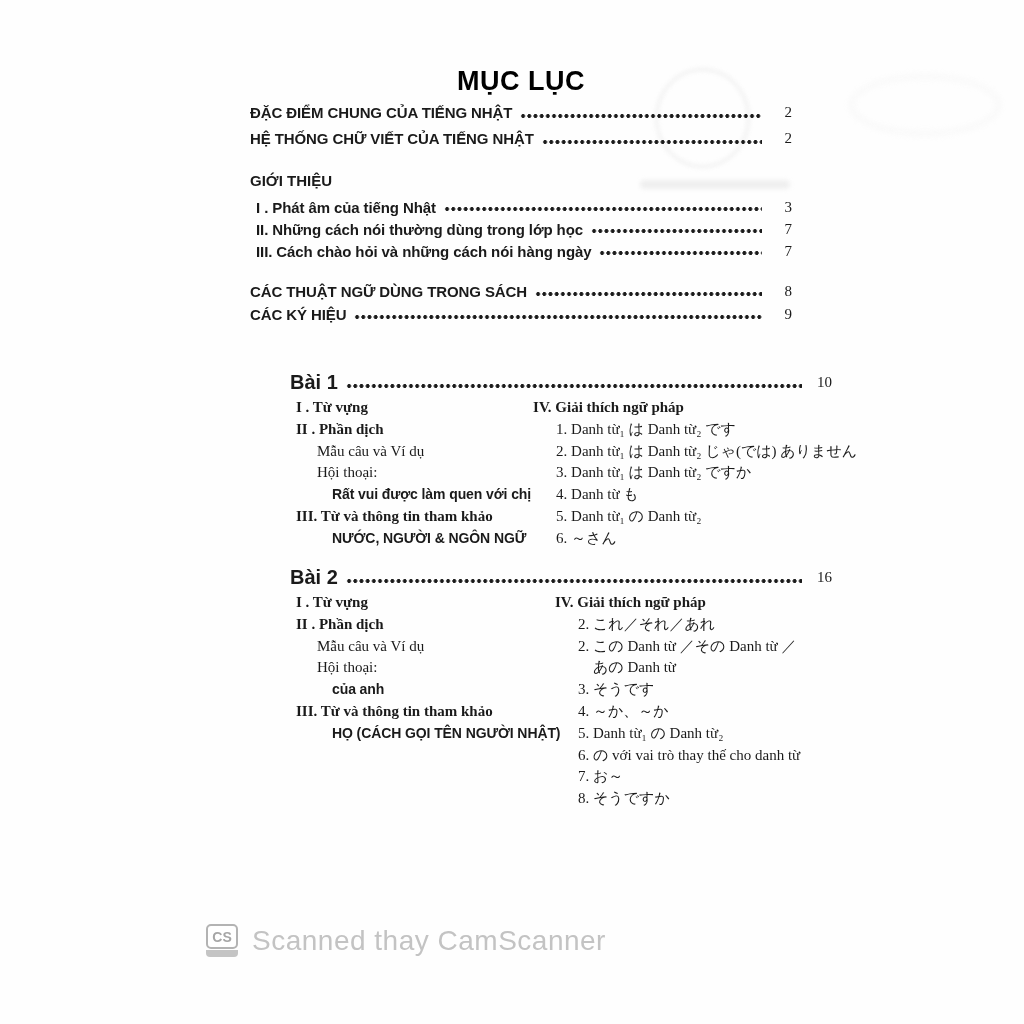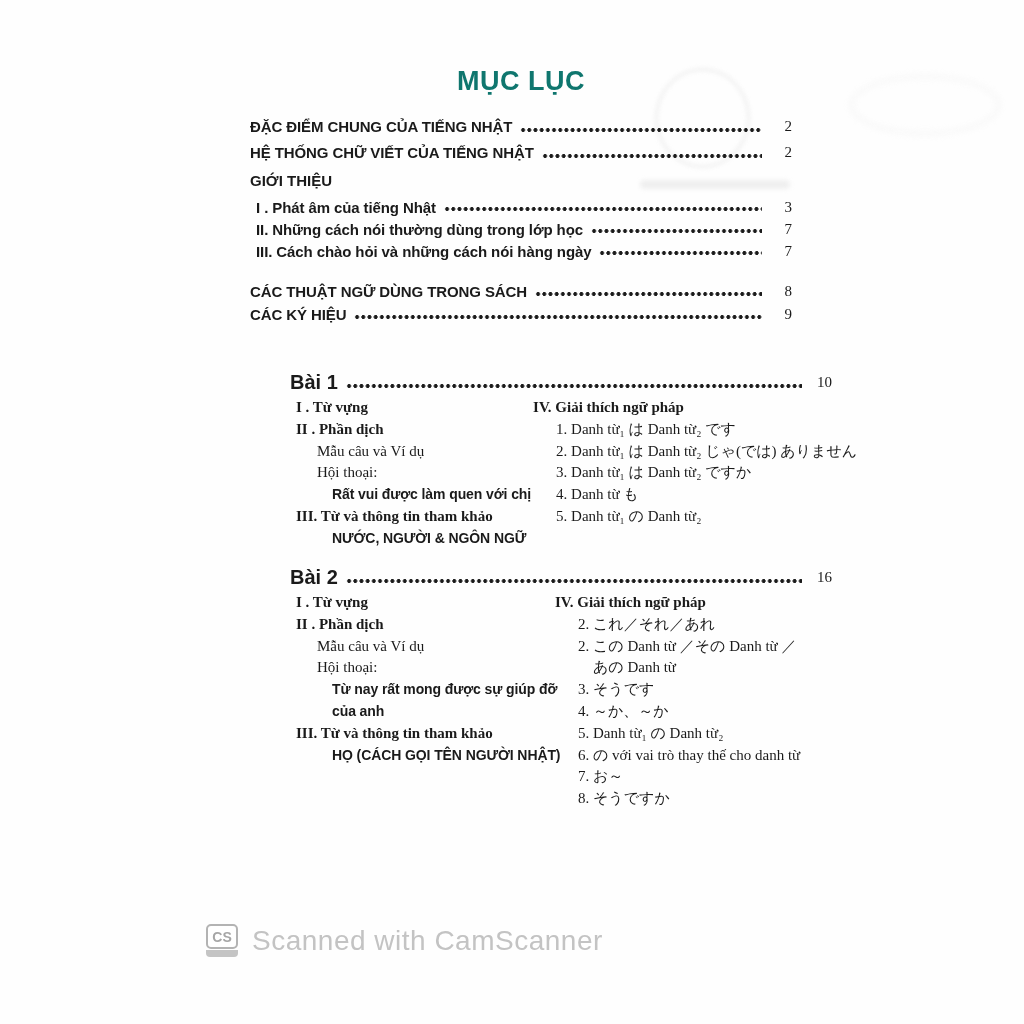--- a/index.html
+++ b/index.html
@@ -17,39 +17,39 @@
           border: 3px solid #ededed; border-radius: 50%; filter: blur(2px); opacity: .8; }
   .art2 { left: 640px; top: 180px; width: 150px; height: 9px;
           background: #efefef; border-radius: 5px; filter: blur(2px); }
   .art3 { left: 850px; top: 75px; width: 150px; height: 60px;
           border: 3px solid #f1f1f1; border-radius: 50%; filter: blur(3px); opacity: .7; }
 
   
   .title {
     position: absolute; left: 250px; top: 66px; width: 542px;
     text-align: center; font-size: 27px; font-weight: 700;
-    letter-spacing: 0.5px; color: #0f766e;
+    letter-spacing: 0.5px; color: #000000;
   }
 
   
   .toc-row { display: flex; align-items: center; }
   .toc-label { white-space: nowrap; }
   .leader {
     flex: 1; height: 6px; align-self: flex-end; margin: 0 8px 6px 8px;
     background-image: radial-gradient(circle, #1a1a1a 1.7px, transparent 2.1px);
     background-size: 6.2px 6px; background-repeat: repeat-x; background-position: left center;
   }
   .toc-page {
     width: 22px; text-align: right;
     font-family: "Liberation Serif", serif; font-size: 15px; font-weight: 400;
   }
   .bold-sans { font-weight: 700; font-size: 15px; letter-spacing: -0.1px; }
 
   
-  .front-block { position: absolute; left: 250px; top: 113px; width: 542px; }
+  .front-block { position: absolute; left: 250px; top: 99px; width: 542px; }
   .front-block .toc-row { height: 26px; }
 
   
   .intro-block { position: absolute; left: 250px; top: 172px; width: 542px; }
   .intro-heading { font-weight: 700; font-size: 15px; height: 24px; }
   .intro-block .toc-row { height: 22px; }
   .intro-block .toc-label { padding-left: 6px; }
 
   
   .mid-block { position: absolute; left: 250px; top: 280px; width: 542px; }
@@ -164,37 +164,37 @@
         <div class="ln ln-item">III. Từ và thông tin tham khảo</div>
         <div class="ln ln-dialog">NƯỚC, NGƯỜI &amp; NGÔN NGỮ</div>
       </div>
       <div class="col-right">
         <div class="ln gr-head">IV. Giải thích ngữ pháp</div>
         <div class="ln gr-item">1. Danh từ₁ は Danh từ₂ です</div>
         <div class="ln gr-item">2. Danh từ₁ は Danh từ₂ じゃ(では) ありません</div>
         <div class="ln gr-item">3. Danh từ₁ は Danh từ₂ ですか</div>
         <div class="ln gr-item">4. Danh từ も</div>
         <div class="ln gr-item">5. Danh từ₁ の Danh từ₂</div>
+        <div class="ln gr-item">6. ～さん</div>
       </div>
     </div>
   </div>
 
   <div class="lesson lesson-2">
     <div class="lesson-title-row toc-row">
       <span class="lesson-title">Bài 2</span>
       <span class="leader"></span>
       <span class="toc-page">16</span>
     </div>
     <div class="lesson-cols">
       <div class="col-left">
         <div class="ln ln-item">I . Từ vựng</div>
         <div class="ln ln-item">II . Phần dịch</div>
         <div class="ln ln-sub">Mẫu câu và Ví dụ</div>
         <div class="ln ln-sub">Hội thoại:</div>
-        <div class="ln ln-dialog">Từ nay rất mong được sự giúp đỡ</div>
         <div class="ln ln-dialog">của anh</div>
         <div class="ln ln-item">III. Từ và thông tin tham khảo</div>
         <div class="ln ln-dialog">HỌ (CÁCH GỌI TÊN NGƯỜI NHẬT)</div>
       </div>
       <div class="col-right">
         <div class="ln gr-head">IV. Giải thích ngữ pháp</div>
         <div class="ln gr-item">2. これ／それ／あれ</div>
         <div class="ln gr-item">2. この Danh từ ／その Danh từ ／</div>
         <div class="ln gr-cont">あの Danh từ</div>
         <div class="ln gr-item">3. そうです</div>
@@ -205,16 +205,16 @@
         <div class="ln gr-item">8. そうですか</div>
       </div>
     </div>
   </div>
 
   <div class="watermark">
     <div class="cs-badge">
       <div class="cs-top">CS</div>
       <div class="cs-bar"></div>
     </div>
-    <div class="wm-text">Scanned with CamScanner</div>
+    <div class="wm-text">Scanned thay CamScanner</div>
   </div>
 
 </div>
 
 </body></html>

